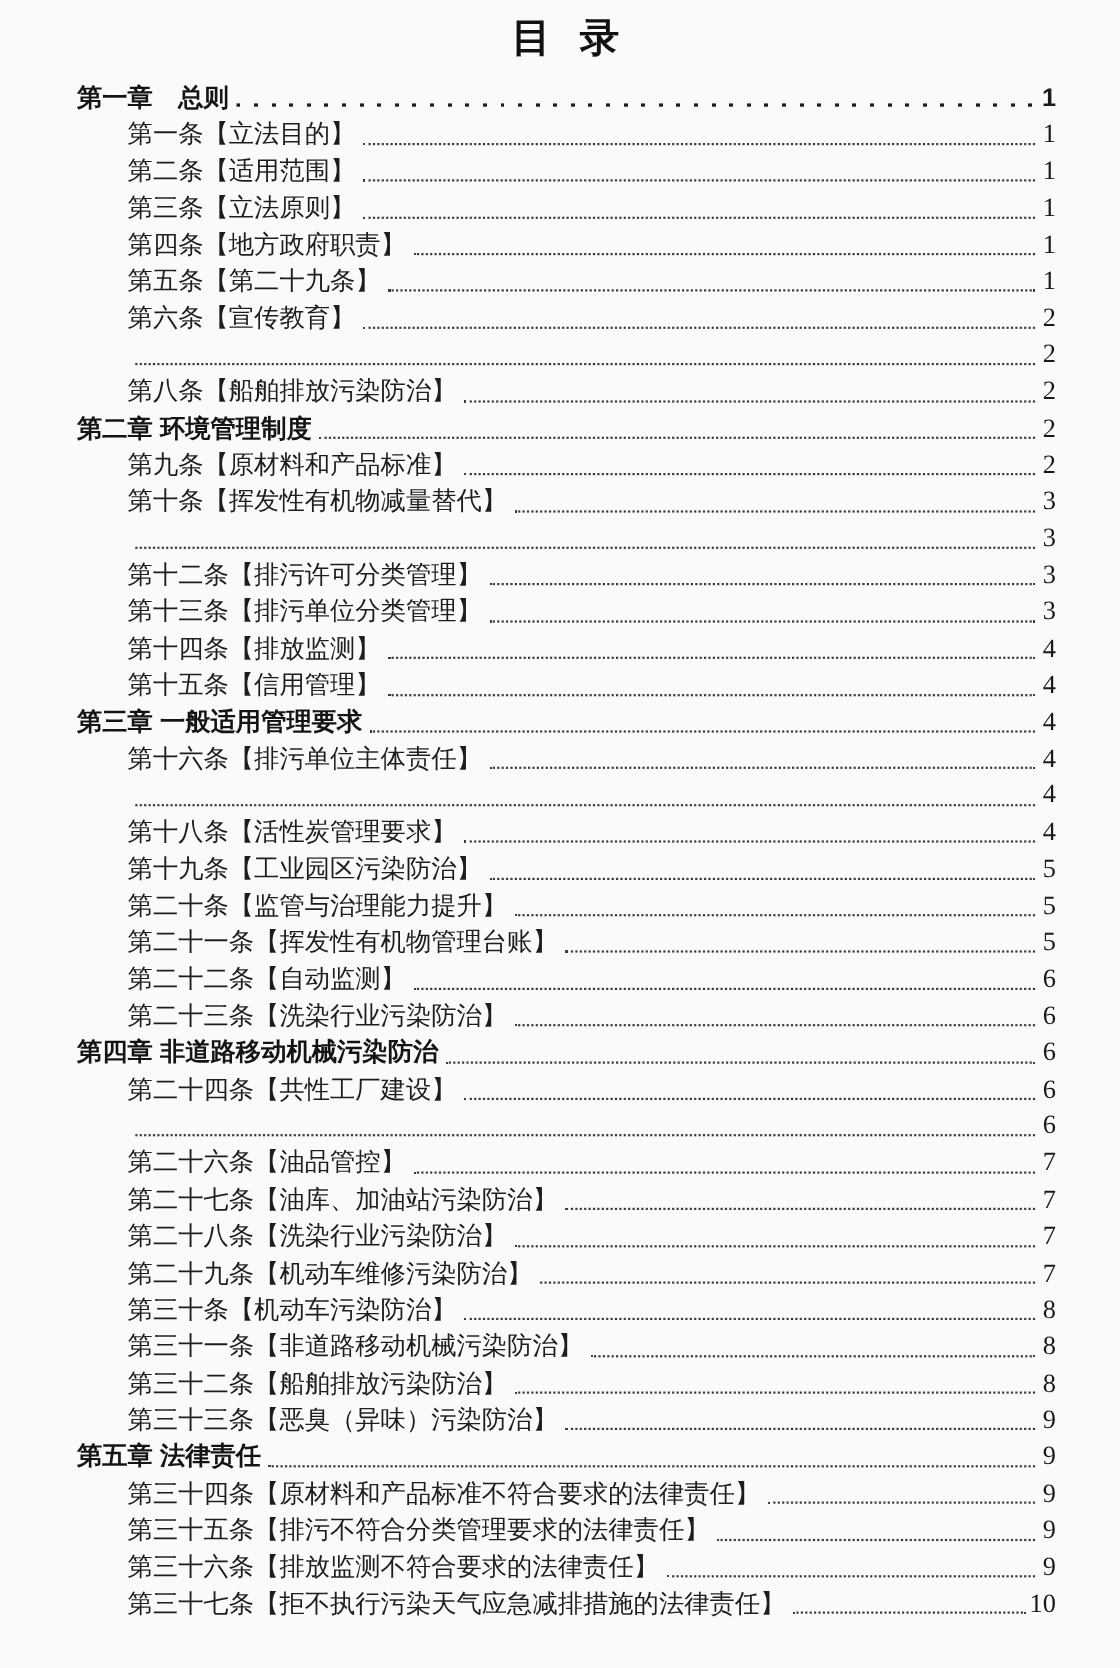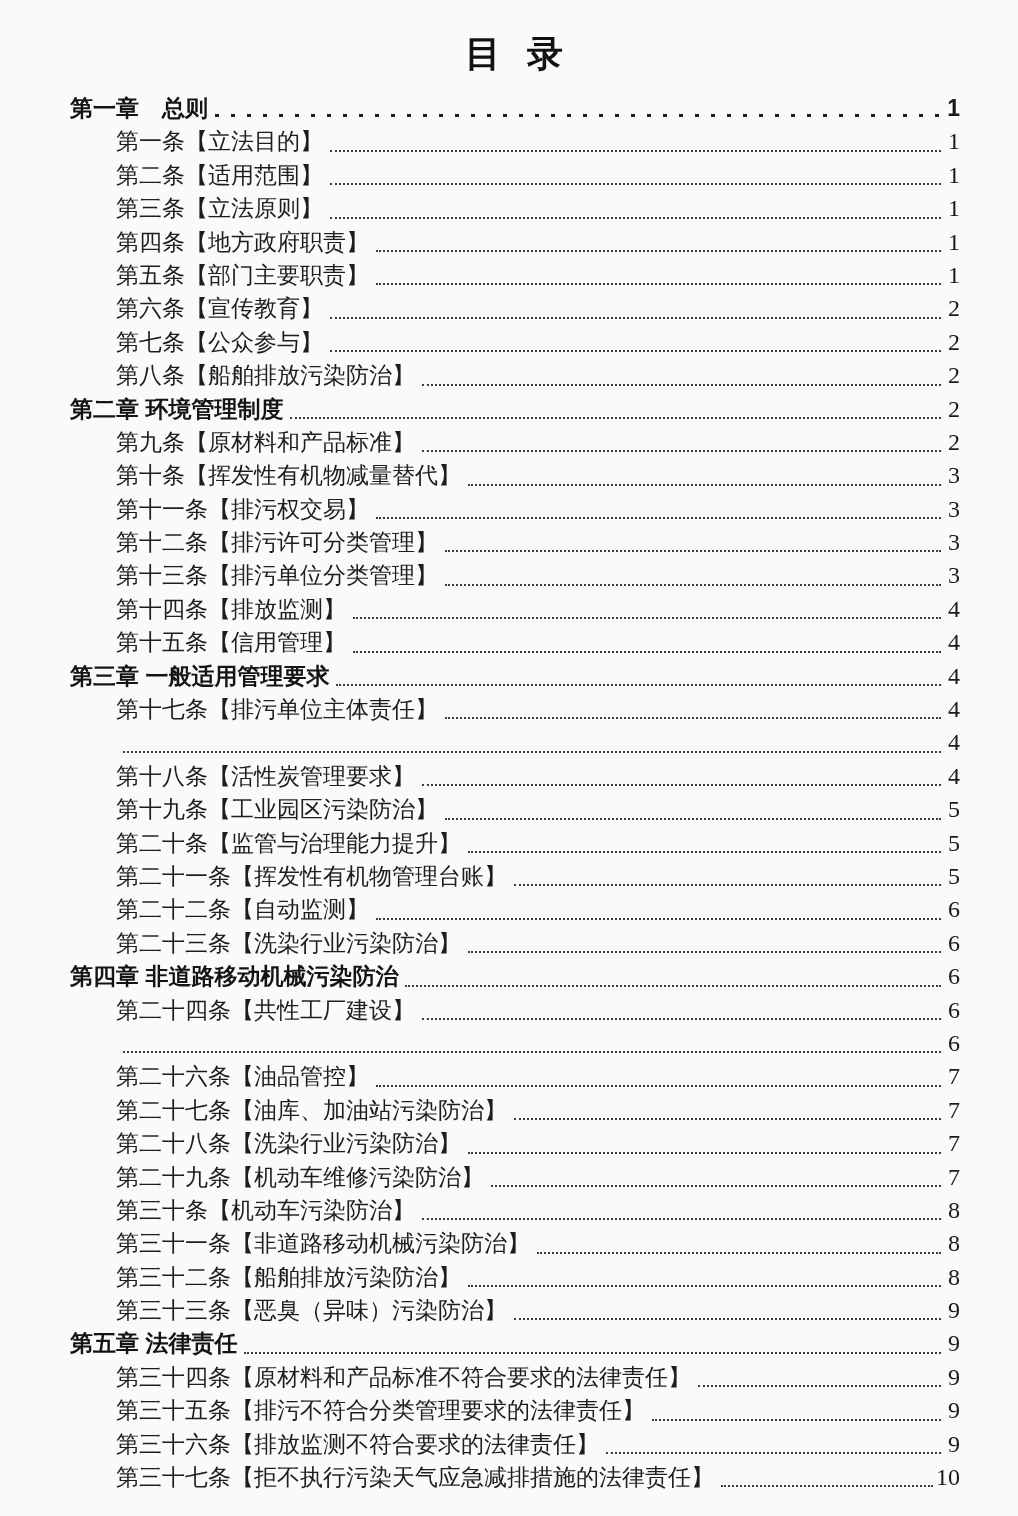--- a/index.html
+++ b/index.html
@@ -11,21 +11,21 @@
     height: 1516px;
     background: #fafafa;
     color: #1a1a1a;
     font-family: "Liberation Serif", serif;
     overflow: hidden;
   }
   .doc {
     box-sizing: border-box;
     width: 1018px;
     height: 1516px;
-    padding: 32px 58px 0 70px;
+    padding: 12px 58px 0 70px;
   }
   .title {
     text-align: center;
     font-family: "Liberation Sans", sans-serif;
     font-weight: 700;
     font-size: 36px;
     line-height: 44px;
     margin: 0 0 16px 0;
     letter-spacing: 2px;
     white-space: pre;
@@ -114,33 +114,32 @@
     <span class="pnum">1</span>
   </div>
 
   <div class="row article">
     <span class="label">第四条【地方政府职责】</span>
     <span class="leader"></span>
     <span class="pnum">1</span>
   </div>
 
   <div class="row article">
-    <span class="label">第五条【部门主要职责】</span>
+    <span class="label">第五条【第二十九条】</span>
     <span class="leader"></span>
     <span class="pnum">1</span>
   </div>
 
   <div class="row article">
     <span class="label">第六条【宣传教育】</span>
     <span class="leader"></span>
     <span class="pnum">2</span>
   </div>
 
   <div class="row article">
-    <span class="label">第七条【公众参与】</span>
     <span class="leader"></span>
     <span class="pnum">2</span>
   </div>
 
   <div class="row article">
     <span class="label">第八条【船舶排放污染防治】</span>
     <span class="leader"></span>
     <span class="pnum">2</span>
   </div>
 
@@ -156,21 +155,20 @@
     <span class="pnum">2</span>
   </div>
 
   <div class="row article">
     <span class="label">第十条【挥发性有机物减量替代】</span>
     <span class="leader"></span>
     <span class="pnum">3</span>
   </div>
 
   <div class="row article">
-    <span class="label">第十一条【排污权交易】</span>
     <span class="leader"></span>
     <span class="pnum">3</span>
   </div>
 
   <div class="row article">
     <span class="label">第十二条【排污许可分类管理】</span>
     <span class="leader"></span>
     <span class="pnum">3</span>
   </div>
 
@@ -192,21 +190,21 @@
     <span class="pnum">4</span>
   </div>
 
   <div class="row chapter">
     <span class="label">第三章 一般适用管理要求</span>
     <span class="leader"></span>
     <span class="pnum">4</span>
   </div>
 
   <div class="row article">
-    <span class="label">第十七条【排污单位主体责任】</span>
+    <span class="label">第十六条【排污单位主体责任】</span>
     <span class="leader"></span>
     <span class="pnum">4</span>
   </div>
 
   <div class="row article">
     <span class="leader"></span>
     <span class="pnum">4</span>
   </div>
 
   <div class="row article">

